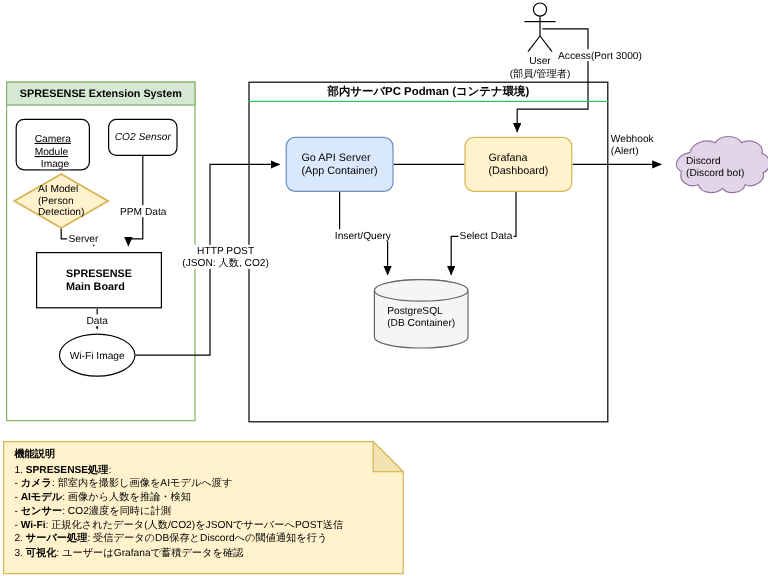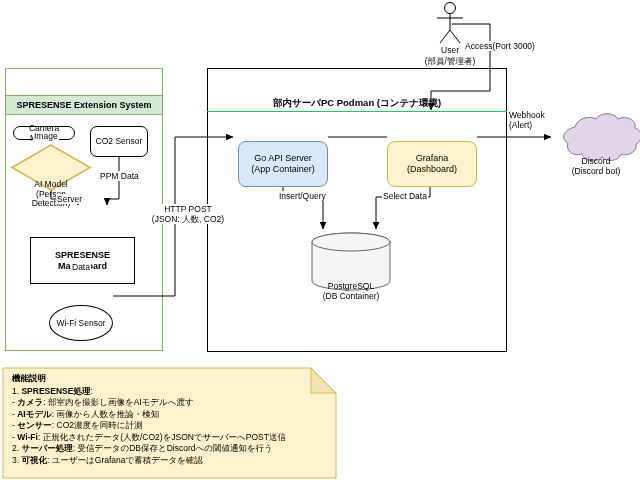--- a/index.html
+++ b/index.html
@@ -1,33 +1,33 @@
 <!DOCTYPE html>
 <html><head>
 <meta charset="utf-8">
 <style>
   html,body{margin:0;padding:0;background:#ffffff;}
   #canvas{position:relative;width:640px;height:480px;background:#ffffff;overflow:hidden;
           font-family:"Liberation Sans","DejaVu Sans",sans-serif;color:#000;}
   .abs{position:absolute;box-sizing:border-box;}
   .pre{white-space:pre-line;}
-  .center{display:flex;align-items:center;justify-content:center;text-align:center;margin-top:27px;}
+  .center{display:flex;align-items:center;justify-content:center;text-align:left;}
   
   .ext-frame{left:5px;top:68px;width:158px;height:283px;border:1px solid #82b366;background:#fff;}
   .ext-header{left:5px;top:68px;width:158px;height:20px;background:#d5e8d4;border:1px solid #82b366;
               font-weight:bold;font-size:9px;}
   .srv-frame{left:207px;top:68px;width:300px;height:284px;border:1px solid #000;background:#fff;}
   .srv-header{left:207px;top:68px;width:300px;height:17px;border-bottom:1px solid #22c55e;
               font-weight:bold;font-size:9.5px;}
   
   .node{font-size:8.5px;line-height:1.2;}
   .rrect{border:1px solid #000;border-radius:7px;background:#fff;}
   .rect{border:1px solid #000;background:#fff;}
-  .camera{left:13px;top:99px;width:62px;height:14px;}
-  .co2{left:90px;top:99px;width:58px;height:31px;}
+  .camera{left:13px;top:99px;width:62px;height:43px;text-decoration:underline;}
+  .co2{left:90px;top:99px;width:58px;height:31px;font-style:italic;}
   .ai-label{left:12px;top:146px;width:78px;height:43px;font-size:8.5px;line-height:1.15;}
   .mainboard{left:30px;top:210px;width:105px;height:47px;font-weight:bold;font-size:9px;}
   .wifi{left:49px;top:278px;width:64px;height:36px;border:1px solid #000;border-radius:50%;background:#fff;}
   .goapi{left:238px;top:114px;width:90px;height:46px;background:#dae8fc;border:1px solid #6c8ebf;border-radius:8px;font-size:9px;}
   .grafana{left:387px;top:114px;width:90px;height:46px;background:#fff2cc;border:1px solid #d6b656;border-radius:8px;font-size:9px;}
   .pg-label{left:312px;top:248px;width:78px;height:32px;font-size:8.5px;}
   .discord-label{left:557px;top:124px;width:78px;height:30px;font-size:8.5px;}
   .user-label{left:418px;top:45px;width:64px;font-size:8.5px;text-align:center;line-height:1.25;}
   
   .elabel{background:#fff;font-size:8.5px;line-height:1.2;padding:0 1px;text-align:center;}
@@ -95,21 +95,21 @@
   <div class="abs srv-header center">部内サーバPC Podman (コンテナ環境)</div>
 
   <div class="abs node rrect camera center pre">Camera
 Module</div>
   <div class="abs node rrect co2 center pre">CO2 Sensor</div>
   <div class="abs ai-label center pre">AI Model
 (Person
 Detection)</div>
   <div class="abs node rect mainboard center pre">SPRESENSE
 Main Board</div>
-  <div class="abs node wifi center pre">Wi-Fi Sensor</div>
+  <div class="abs node wifi center pre">Wi-Fi Image</div>
   <div class="abs node goapi center pre">Go API Server
 (App Container)</div>
   <div class="abs node grafana center pre">Grafana
 (Dashboard)</div>
   <div class="abs pg-label center pre">PostgreSQL
 (DB Container)</div>
   <div class="abs discord-label center pre">Discord
 (Discord bot)</div>
   <div class="abs user-label pre">User
 (部員/管理者)</div>

